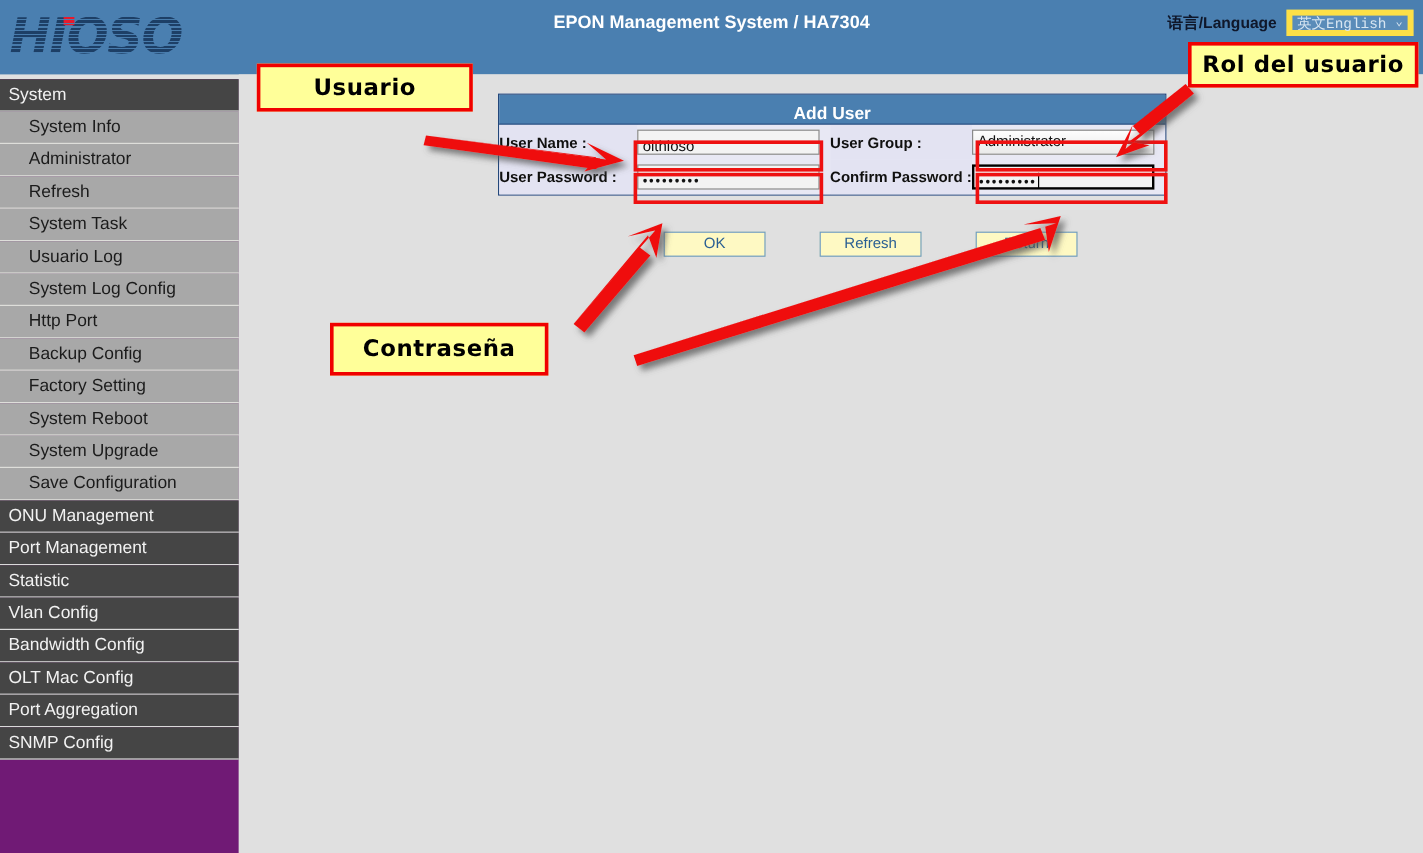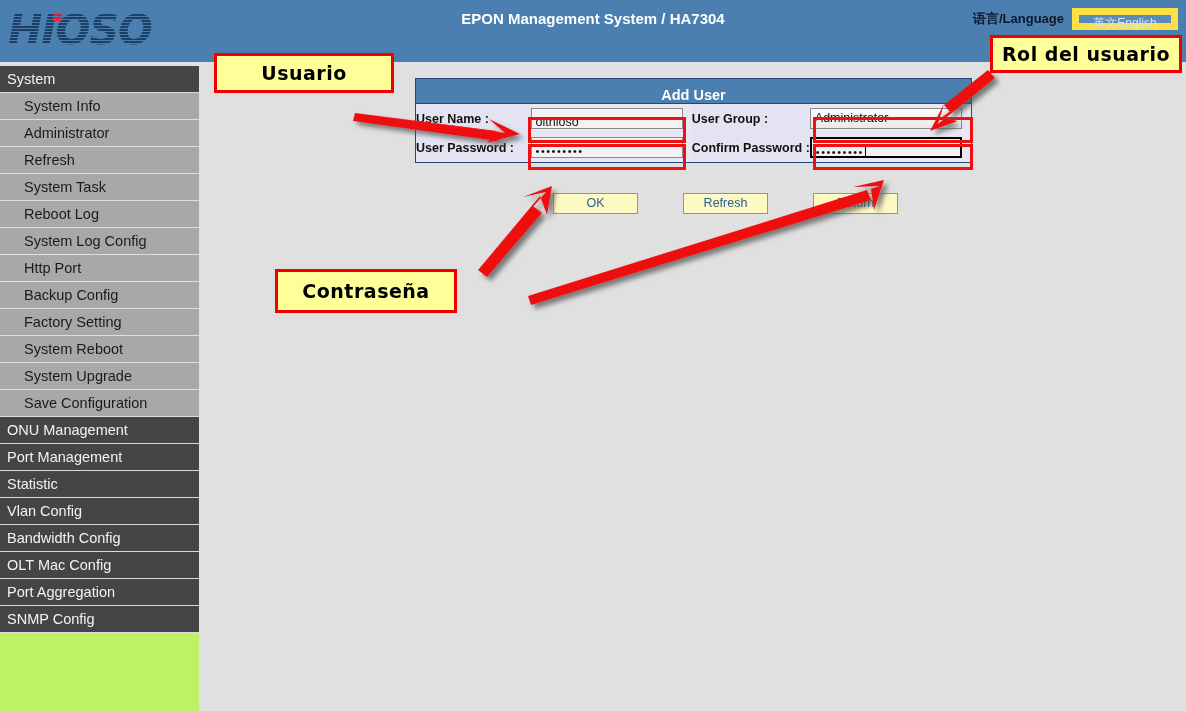--- a/index.html
+++ b/index.html
@@ -46,38 +46,37 @@
     font-size: 15px; font-weight: bold; color: #ffffff;
   }
   .lang-wrap {
     position: absolute; right: 8px; top: 8px;
     display: flex; align-items: center; gap: 8px;
   }
   .lang-label { font-size: 13px; font-weight: bold; color: #0f172a; }
   .lang-select {
     width: 106px; height: 22px;
     background: #5a8cb9;
-    border: 7px solid #fde047;
+    border: 5px solid #fde047;
     color: #d8e6f2; font-size: 12px;
     padding: 0 4px;
     display: flex; align-items: center; justify-content: space-between;
-    font-family: Liberation Sans, sans-serif;
-    flex-direction: column;
+    font-family: Liberation Mono, monospace;
   }
   .chev { font-size: 10px; color: #dde9f3; }
   .login-line {
     position: absolute; right: 8px; top: 40px;
     font-size: 12px; color: #b9cfe2;
     white-space: nowrap;
   }
 
   
   .sidebar {
     position: absolute; left: 0; top: 66px; width: 199px; height: 645px;
-    background: #bef264;
+    background: #701a75;
   }
   .nav-group {
     height: 27px; line-height: 27px;
     background: #454545; color: #f2f2f2;
     font-size: 14.5px; padding-left: 7px;
     border-bottom: 1px solid #dadada;
   }
   .nav-item {
     height: 27px; line-height: 27px;
     background: #a8a8a8; color: #1b1b1b;
@@ -185,21 +184,21 @@
     </div>
     <div class="login-line">Login: admin          Logout</div>
   </div>
 
   <div class="sidebar">
       <div class="nav-group">System</div>
       <div class="nav-item">System Info</div>
       <div class="nav-item">Administrator</div>
       <div class="nav-item">Refresh</div>
       <div class="nav-item">System Task</div>
-      <div class="nav-item">Reboot Log</div>
+      <div class="nav-item">Usuario Log</div>
       <div class="nav-item">System Log Config</div>
       <div class="nav-item">Http Port</div>
       <div class="nav-item">Backup Config</div>
       <div class="nav-item">Factory Setting</div>
       <div class="nav-item">System Reboot</div>
       <div class="nav-item">System Upgrade</div>
       <div class="nav-item">Save Configuration</div>
       <div class="nav-group">ONU Management</div>
       <div class="nav-group">Port Management</div>
       <div class="nav-group">Statistic</div>

